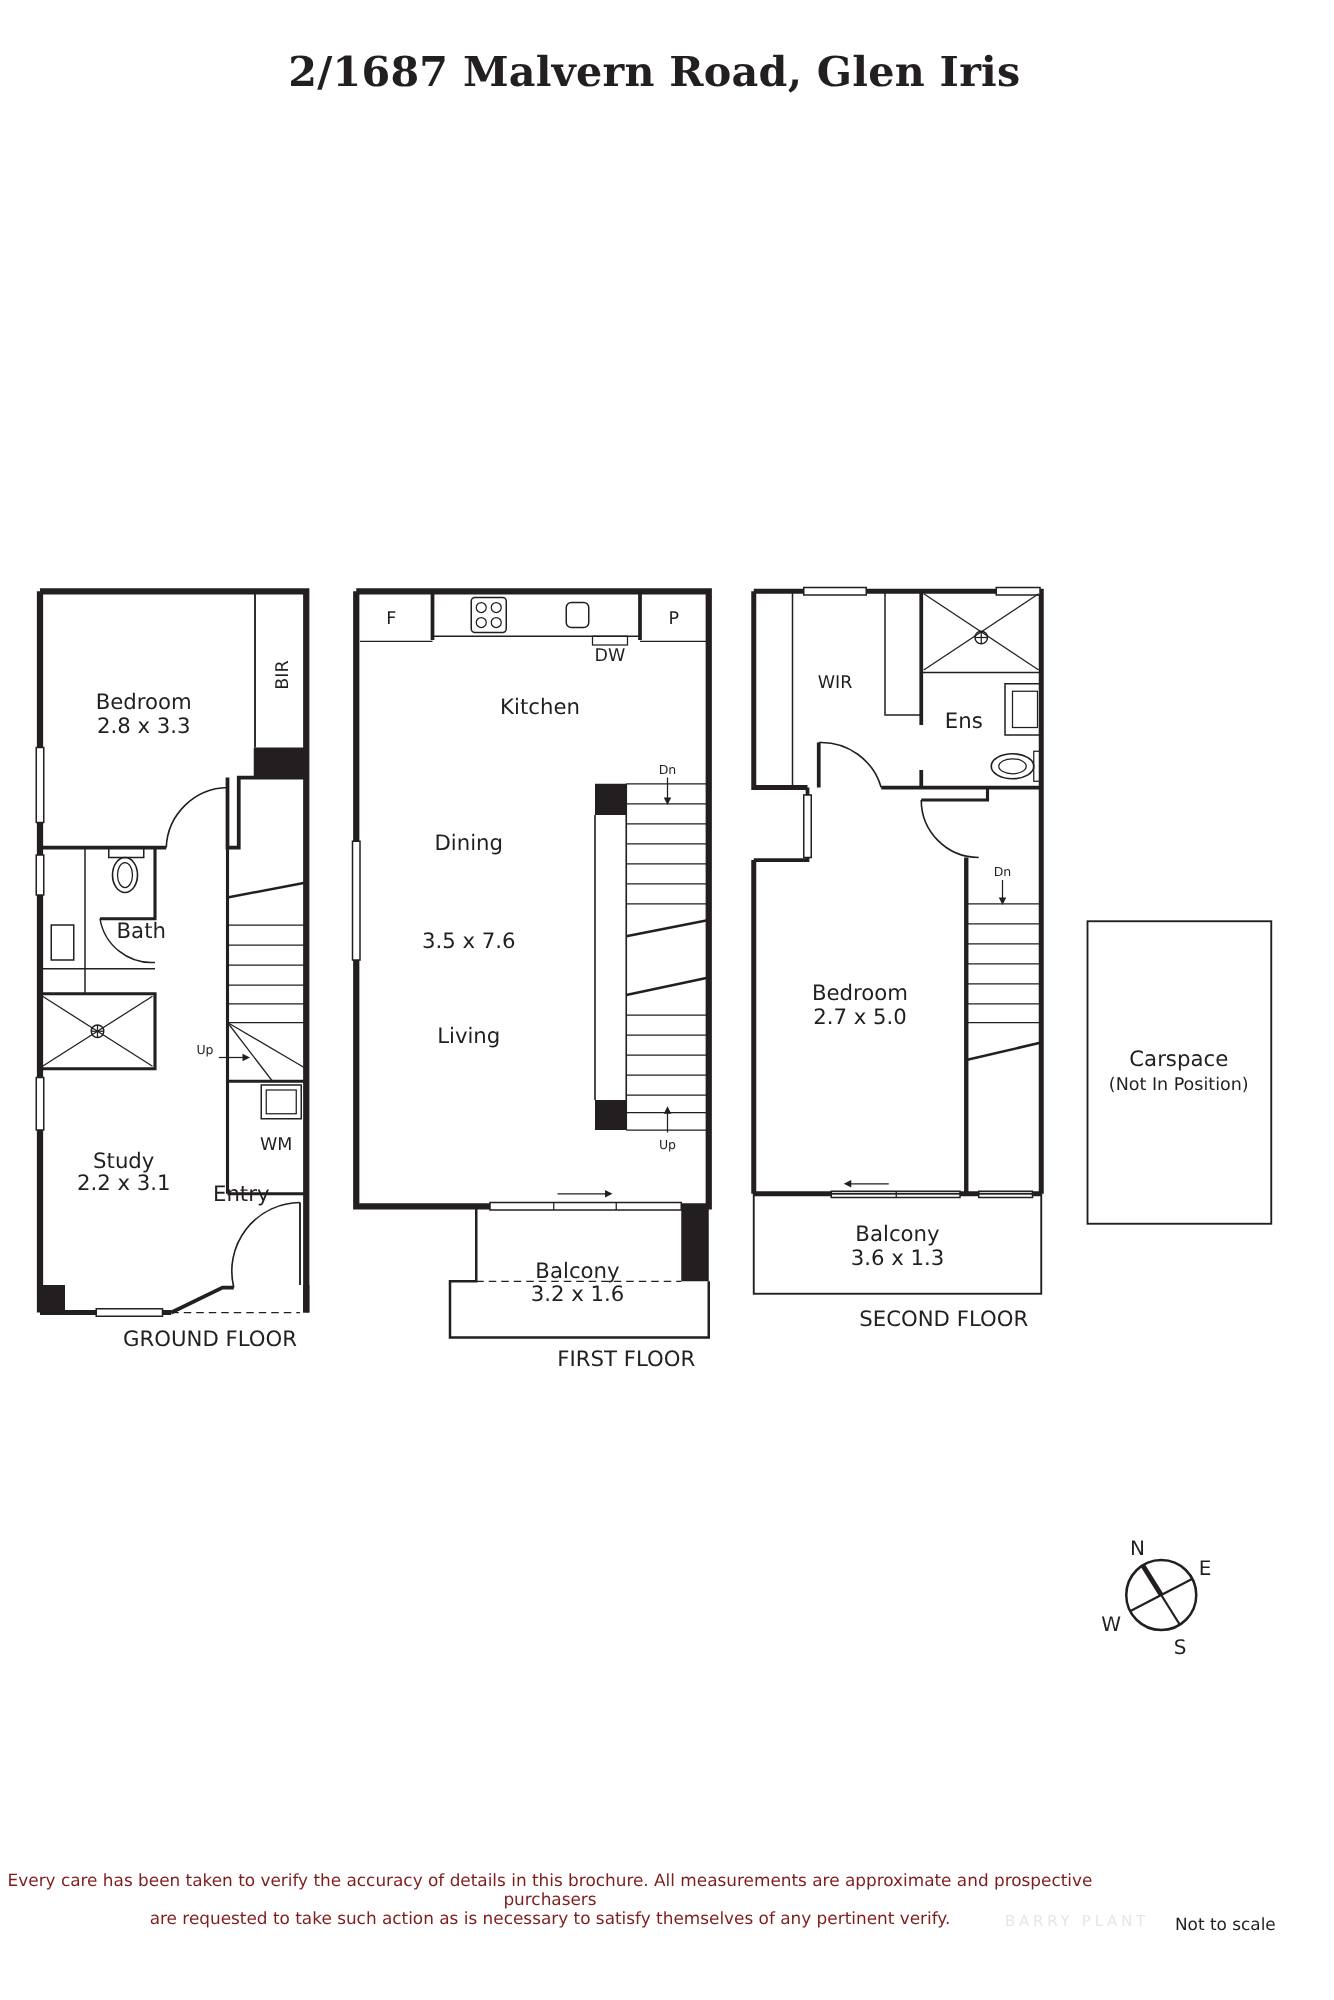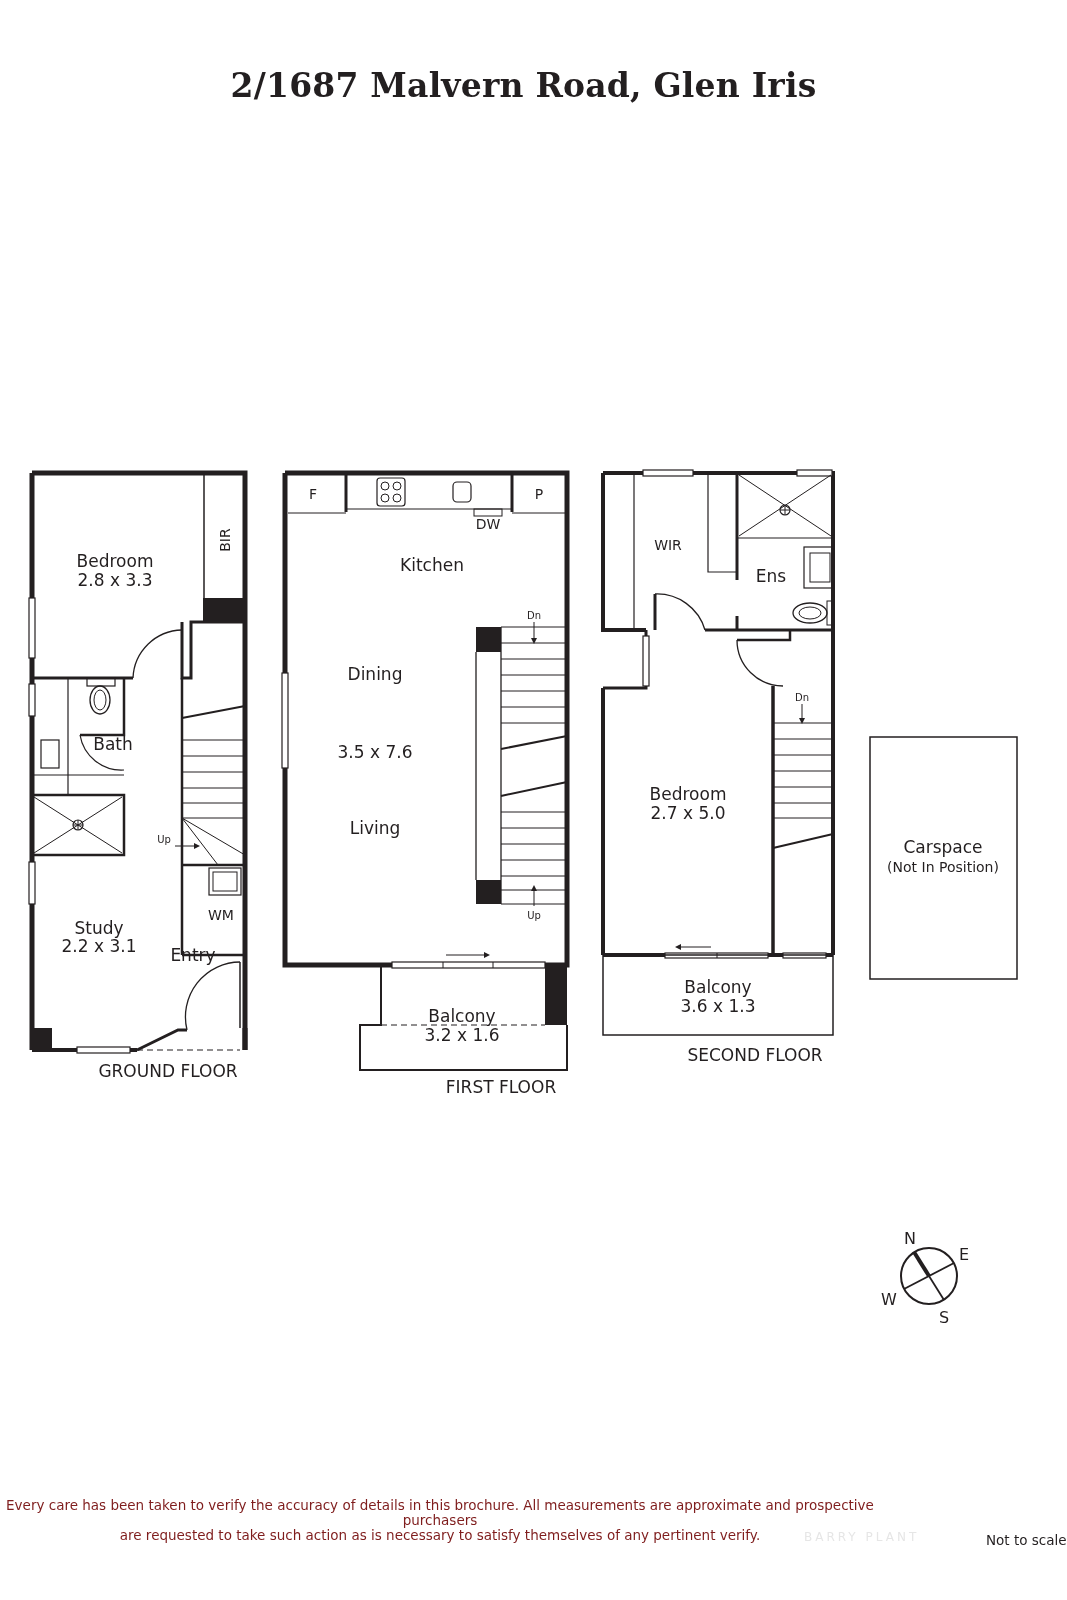--- a/index.html
+++ b/index.html
@@ -1,21 +1,21 @@
 <!DOCTYPE html>
 <html><head>
 <meta charset="utf-8">
 <style>
   html, body { margin:0; padding:0; background:#ffffff; }
   body { width:1067px; height:1600px; position:relative; overflow:hidden; font-family:"Liberation Sans", sans-serif; color:#231f20; }
-  .title { position:absolute; top:38px; left:0; width:1047px; text-align:center; font-family:"DejaVu Serif", serif; font-weight:bold; font-size:33px; letter-spacing:0.2px; color:#231f20;margin-top:28px; }
+  .title { position:absolute; top:38px; left:0; width:1047px; text-align:center; font-family:"DejaVu Serif", serif; font-weight:bold; font-size:33px; letter-spacing:0.2px; color:#231f20; }
   svg.plan { position:absolute; left:0; top:0; }
   .lbl { font-family:"DejaVu Sans", sans-serif; fill:#231f20; }
   .disclaimer { position:absolute; top:1498px; left:0; width:880px; text-align:center; font-family:"DejaVu Sans", sans-serif; font-size:13.5px; line-height:15px; color:#7f1d1d; }
-  .nts { position:absolute; top:1532px; left:940px; font-family:"DejaVu Sans", sans-serif; font-size:13.5px; color:#231f20;margin-left:46px; }
+  .nts { position:absolute; top:1532px; left:940px; font-family:"DejaVu Sans", sans-serif; font-size:13.5px; color:#231f20; }
   .wm { position:absolute; top:1530px; left:804px; font-family:"DejaVu Sans", sans-serif; font-size:12px; letter-spacing:3px; color:#e6e6e6; }
 </style>
 </head>
 <body>
 
 <div class="title">2/1687 Malvern Road, Glen Iris</div>
 
 <svg class="plan" width="1067" height="1600" viewBox="0 0 1067 1600" xmlns="http://www.w3.org/2000/svg">
   <g stroke="#231f20" fill="none">
 

